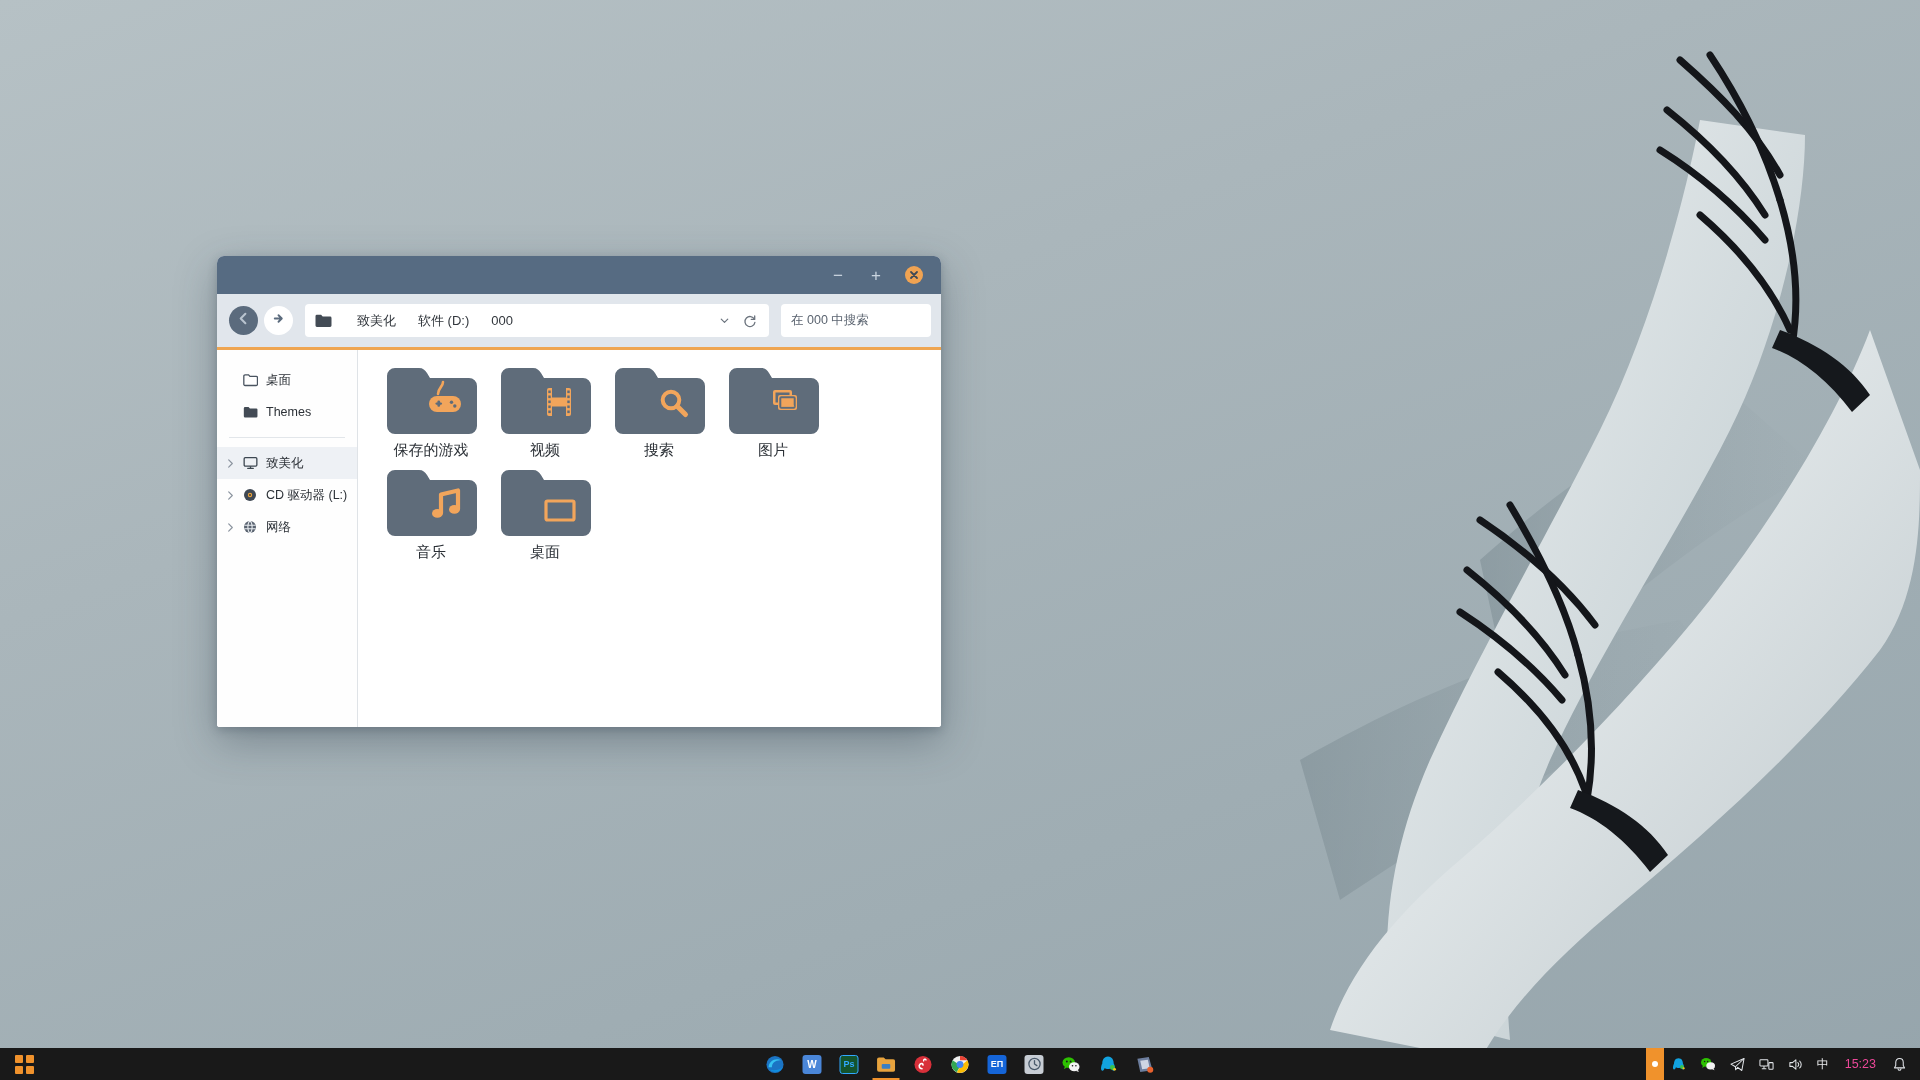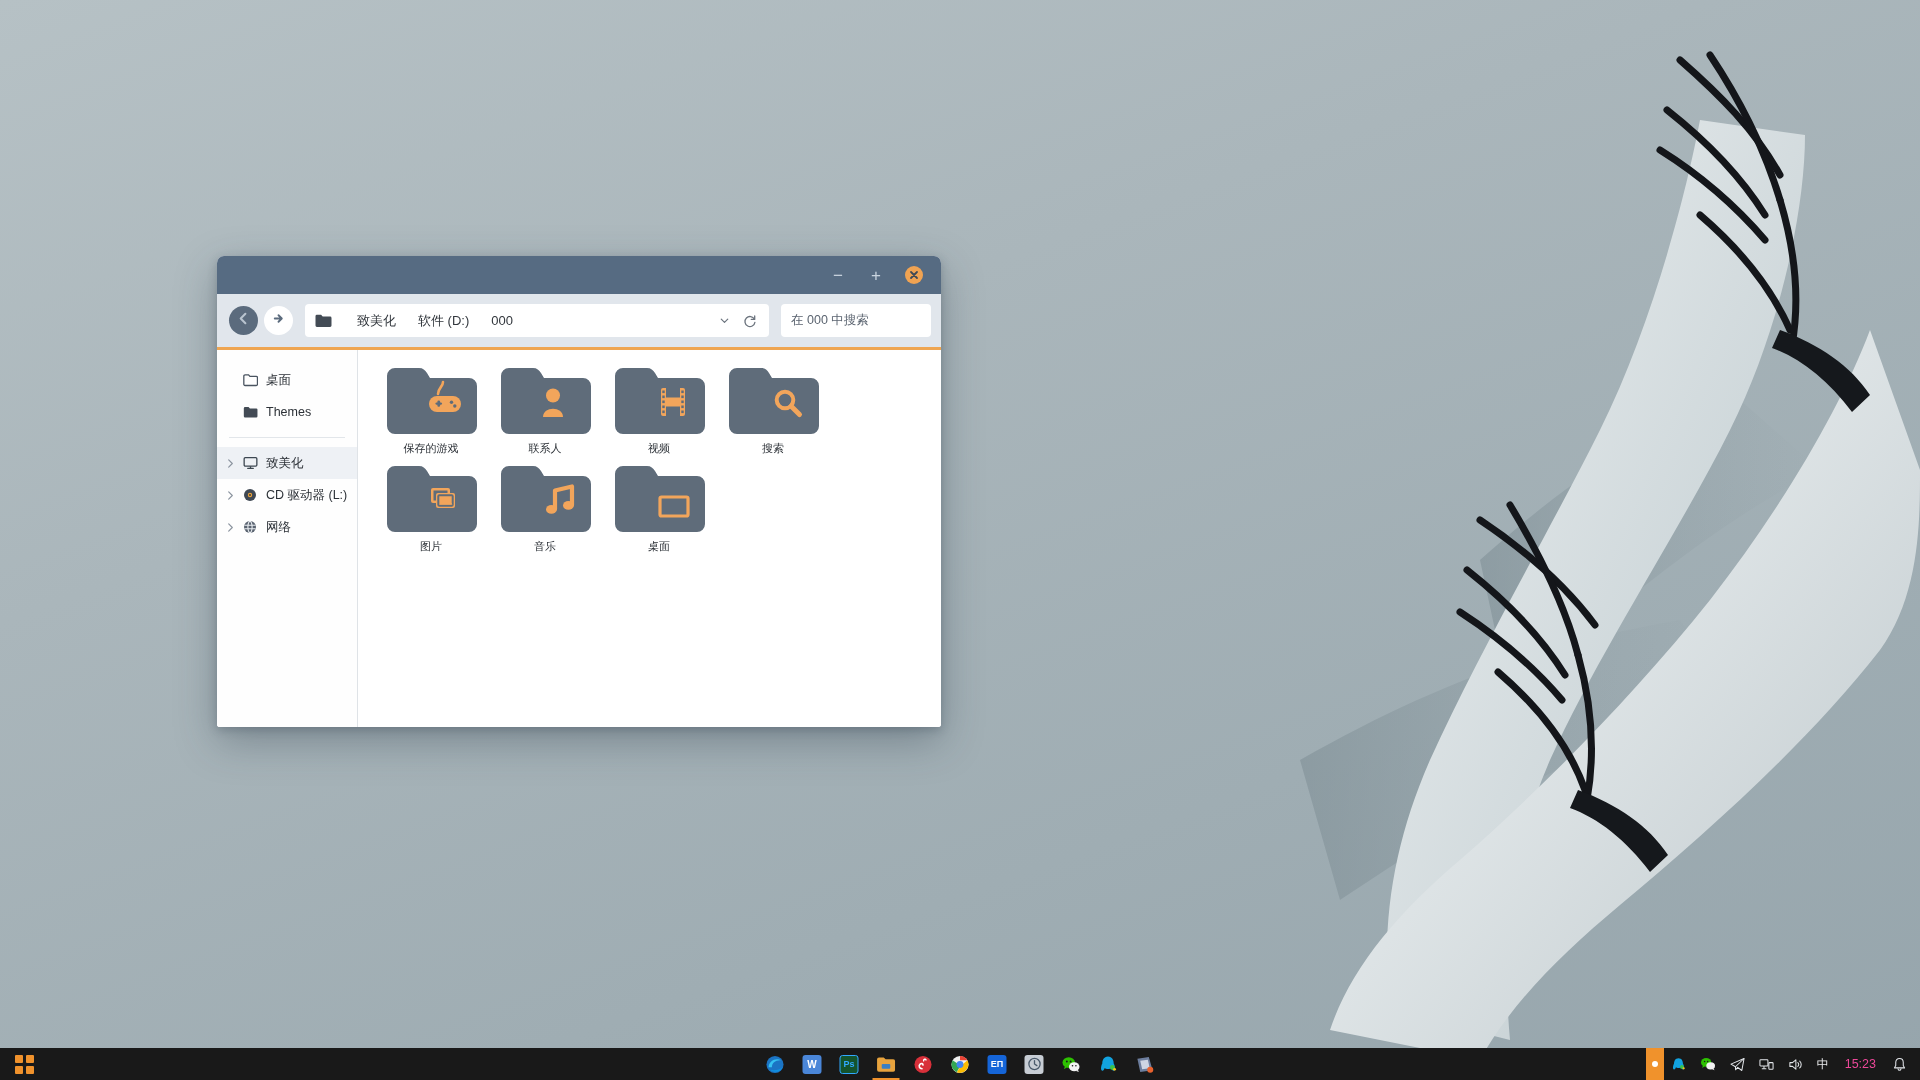--- a/index.html
+++ b/index.html
@@ -96,21 +96,21 @@
     flex: 1 1 auto; padding: 16px 0 0 16px; display: flex; flex-wrap: wrap;
     align-content: flex-start; overflow: hidden;
   }
   .file-item {
     width: 114px; margin-bottom: 8px;
     display: flex; flex-direction: column; align-items: center;
   }
   .folder-wrap { width: 92px; height: 68px; position: relative; }
   .folder-wrap svg { display:block; }
   .file-label {
-    margin-top: 7px; font-size: 11px; color: #2b3036; text-align: center;
+    margin-top: 7px; font-size: 15px; color: #2b3036; text-align: center;
     white-space: nowrap;
   }
 
   
   #taskbar {
     position: absolute; left: 0; bottom: 0; width: 1920px; height: 32px;
     background: #191919; display: flex; align-items: center;
   }
   #start-button {
     width: 48px; height: 32px; display: flex; align-items: center; justify-content: center;
@@ -355,33 +355,20 @@
                 <rect x="6.5" y="8.4" width="6.5" height="2.4" rx="1.2" fill="#5f6c7a"></rect>
                 <rect x="8.4" y="6.5" width="2.7" height="6.2" rx="1.2" fill="#5f6c7a"></rect>
                 <circle cx="22.5" cy="8.2" r="1.7" fill="#5f6c7a"></circle>
                 <circle cx="25.8" cy="12" r="1.7" fill="#5f6c7a"></circle>
               </g>
             </svg>
           </div>
           <div class="file-label">保存的游戏</div>
         </div>
 
-        <div class="file-item">
-          <div class="folder-wrap">
-            <svg width="92" height="68" viewBox="0 0 92 68">
-              <path d="M2 10 a8 8 0 0 1 8-8 h24 c4 0 6 2 8 5 l3 5 h39 a8 8 0 0 1 8 8 v40 a8 8 0 0 1-8 8
-                       h-74 a8 8 0 0 1-8-8 Z" fill="#5f6c7a"></path>
-              <g transform="translate(46,22)">
-                <circle cx="8" cy="7.5" r="7" fill="#f2a55b"></circle>
-                <path d="M-2 29 C -2 18, 18 18, 18 29 Z" fill="#f2a55b"></path>
-              </g>
-            </svg>
-          </div>
-          <div class="file-label">联系人</div>
-        </div>
 
 
         <div class="file-item">
           <div class="folder-wrap">
             <svg width="92" height="68" viewBox="0 0 92 68">
               <path d="M2 10 a8 8 0 0 1 8-8 h24 c4 0 6 2 8 5 l3 5 h39 a8 8 0 0 1 8 8 v40 a8 8 0 0 1-8 8
                        h-74 a8 8 0 0 1-8-8 Z" fill="#5f6c7a"></path>
               <g transform="translate(48,22)">
                 <rect x="0" y="0" width="24" height="28" rx="2" fill="#f2a55b"></rect>
                 <rect x="5" y="0" width="14" height="28" fill="#5f6c7a"></rect>

